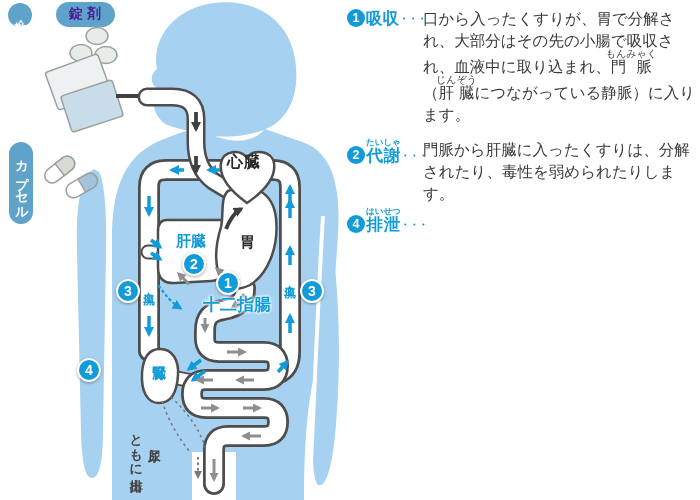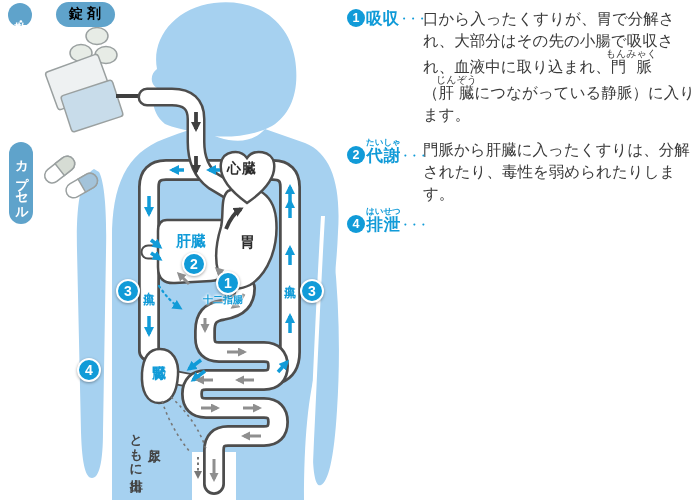--- a/index.html
+++ b/index.html
@@ -5,21 +5,21 @@
   html,body { margin:0; padding:0; background:#fff; }
   .stage { position:relative; width:700px; height:500px; background:#fff; overflow:hidden;
            font-family:"Liberation Sans", sans-serif; }
   .diagram { position:absolute; left:0; top:0; width:345px; height:500px; }
   .diagram svg { position:absolute; left:0; top:0; }
 
   
   .vpill { position:absolute; writing-mode:vertical-rl; text-orientation:upright;
            background:#5fa3cb; color:#fff; font-weight:bold; font-size:13px;
            letter-spacing:1px; padding:9px 5px; border-radius:14px; line-height:1.1; }
-  .hpill { position:absolute; background:#5fa3cb; color:#000000; font-weight:bold;
+  .hpill { position:absolute; background:#5fa3cb; color:#4c1d95; font-weight:bold;
            font-size:14px; letter-spacing:4px; padding:3px 10px 4px 13px; border-radius:13px; }
 
   
   .olabel { position:absolute; font-weight:bold; white-space:nowrap; }
   .blue { color:#119bd8; }
   .dark { color:#2b2b2b; }
   .vtext { writing-mode:vertical-rl; text-orientation:upright; line-height:1.05; }
   .halo { text-shadow:0 0 3px #fff, 0 0 3px #fff, 0 0 3px #fff; }
 
   
@@ -179,24 +179,24 @@
         <path class="udash" d="M 162,401 Q 172,431 191,453"></path>
         <path class="udash" d="M 171,397 Q 197,421 206,449"></path>
         <line class="udasha" x1="198" y1="457" x2="198" y2="476"></line>
       </g>
     </svg>
 
     <div class="vpill" style="left:8px; top:3px;">散剤・顆粒剤</div>
     <div class="hpill" style="left:56px; top:2px;">錠剤</div>
     <div class="vpill" style="left:9px; top:142px;">カプセル剤</div>
 
-    <div class="olabel dark" style="left:227px; top:160px; font-size:14px; letter-spacing:1px;">心臓</div>
+    <div class="olabel dark" style="left:227px; top:152px; font-size:16px; letter-spacing:1px;">心臓</div>
     <div class="olabel blue" style="left:176px; top:232px; font-size:15px;">肝臓</div>
     <div class="olabel dark" style="left:240px; top:233px; font-size:15px;">胃</div>
-    <div class="olabel blue halo" style="left:203px; top:293px; font-size:10px;">十二指腸</div>
+    <div class="olabel blue halo" style="left:203px; top:293px; font-size:17px;">十二指腸</div>
     <div class="olabel blue vtext" style="left:152px; top:355px; font-size:14px;">腎臓</div>
 
     <div class="olabel blue vtext" style="left:143px; top:283px; font-size:11.5px;">血流</div>
     <div class="olabel blue vtext" style="left:284px; top:276px; font-size:11.5px;">血流</div>
 
     <div class="olabel vtext" style="left:147px; top:440px; font-size:13px; color:#444;">尿と</div>
     <div class="olabel vtext" style="left:129px; top:425px; font-size:13px; color:#444;">ともに排出</div>
 
     <div class="mk" style="left:216px; top:271px;">1</div>
     <div class="mk" style="left:182px; top:252px;">2</div>

